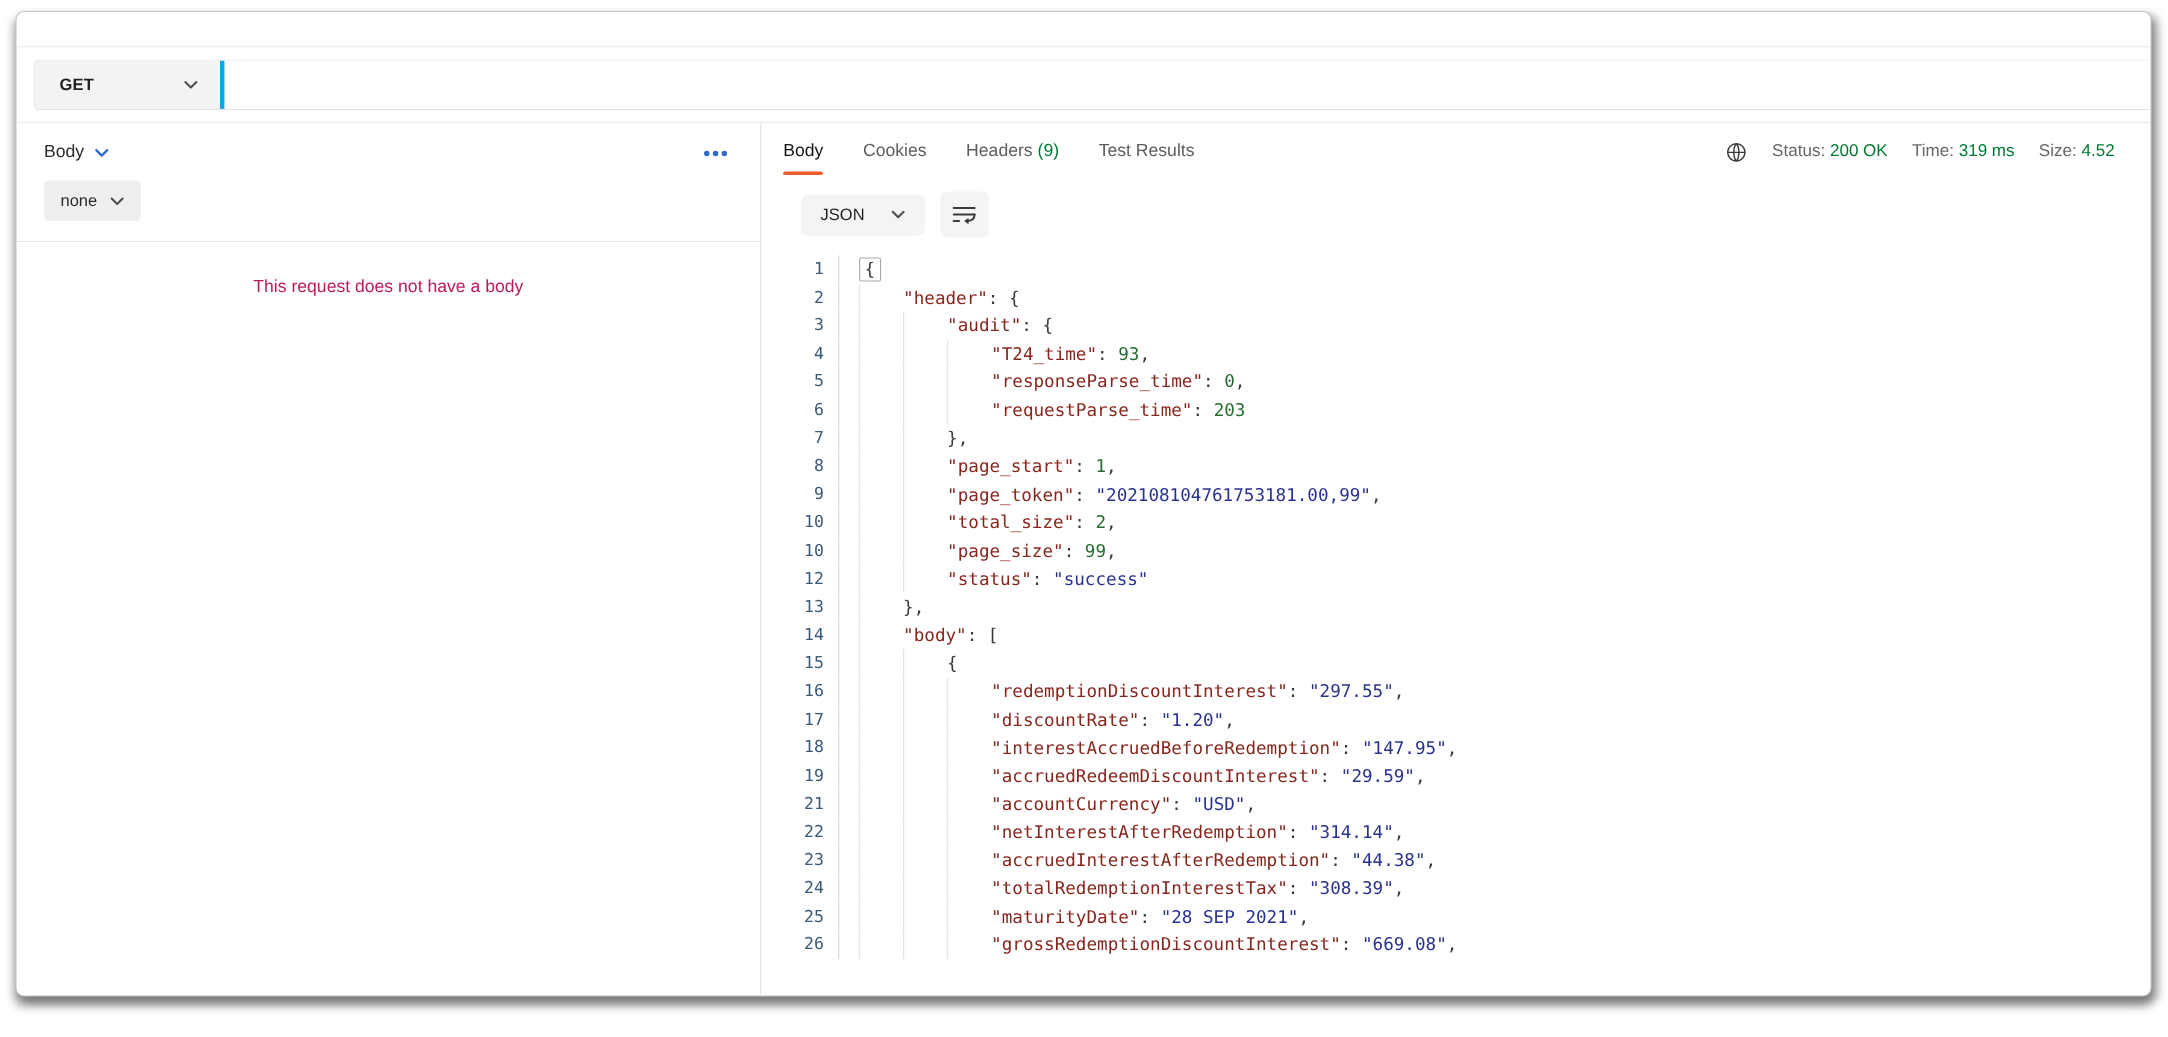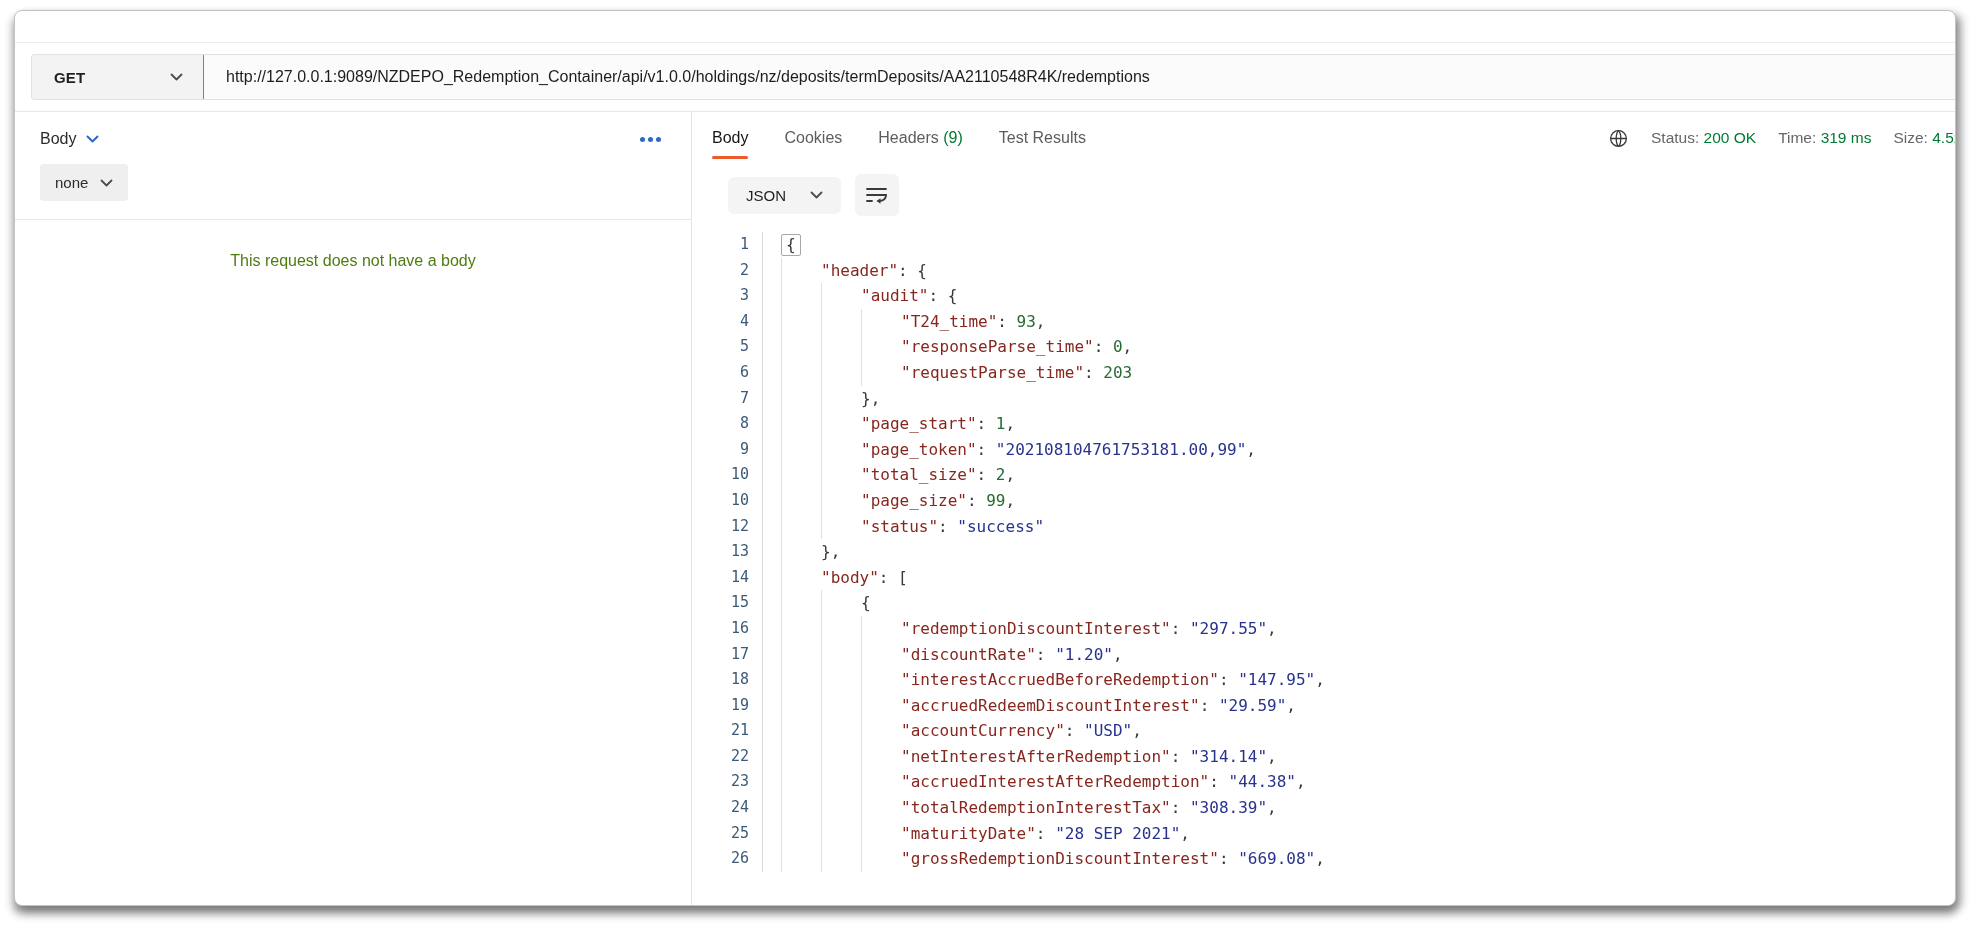--- a/index.html
+++ b/index.html
@@ -11,51 +11,51 @@
     box-shadow: 0 7px 9px 1px rgba(30,30,30,.45), 6px 4px 8px rgba(30,30,30,.28);
     overflow:hidden;
   }
 
   
   .top-strip { height:32px; border-bottom:1px solid #ebebeb; }
 
   
   .req-row { padding:11px 0 11px 16px; border-bottom:1px solid #e8e8e8; }
   .url-bar { display:flex; align-items:stretch; height:46px; border:1px solid #e2e2e2; border-right:none; border-radius:4px 0 0 4px; overflow:hidden; }
-  .method { width:172px; background:#f3f3f3; display:flex; align-items:center; justify-content:space-between; padding:0 20px 0 22px; border-right:1px solid #0ea5e9; cursor:pointer; }
+  .method { width:172px; background:#f3f3f3; display:flex; align-items:center; justify-content:space-between; padding:0 20px 0 22px; border-right:4px solid #0ea5e9; cursor:pointer; }
   .method .m-label { font-size:15px; font-weight:700; color:#1f1f1f; letter-spacing:.2px; }
   .url { flex:1; background:#fbfbfb; display:flex; align-items:center; padding-left:22px; font-size:16px; color:#1d1d1d; white-space:nowrap; overflow:hidden; }
 
   .chev { width:13px; height:8px; flex:none; }
   .chev polyline { fill:none; stroke:#4c4c4c; stroke-width:1.8; stroke-linecap:round; stroke-linejoin:round; }
   .chev.blue polyline { stroke:var(--blue); stroke-width:2; }
 
   
   .main { display:flex; height:794px; }
   .left-panel { width:677px; border-right:1px solid #e3e3e3; }
   .lp-head { display:flex; align-items:center; justify-content:space-between; padding:18px 30px 0 25px; }
   .lp-title-wrap { display:flex; align-items:center; gap:10px; cursor:pointer; }
   .lp-title-wrap .lp-title { font-size:16px; color:#2b2b2b; font-weight:500; }
   .dots { display:flex; gap:3px; cursor:pointer; }
   .dots i { width:5px; height:5px; border-radius:50%; background:var(--blue); }
   .lp-typerow { padding:16px 25px 18px 25px; border-bottom:1px solid #e7e7e7;text-decoration:underline; }
   .none-chip { display:inline-flex; align-items:center; gap:12px; background:#efefef; border-radius:4px; padding:10px 15px; cursor:pointer; }
   .none-chip span { font-size:15px; color:#2b2b2b; }
-  .lp-msg { margin-top:32px; text-align:center; font-size:16px; color:#4d7c0f; }
+  .lp-msg { margin-top:32px; text-align:center; font-size:16px; color:#be185d; }
 
   
   .right-panel { flex:1; position:relative; padding-left:20px; overflow:hidden; }
   .resp-tabs-row { position:relative; display:flex; align-items:center; height:52px; }
   .resp-tabs { display:flex; align-items:center; gap:36px; }
   .tab { position:relative; font-size:16px; color:#5d5d5d; cursor:pointer; white-space:nowrap; padding:14px 0; }
   .tab.active { color:#161616; font-weight:500; }
   .tab.active::after { content:""; position:absolute; left:0; right:0; bottom:2px; height:3px; background:var(--accent); border-radius:2px; }
   .tab .tab-count { color:var(--green); }
 
-  .resp-meta { position:absolute; left:896px; top:0; height:52px; display:flex; align-items:center; gap:22px; white-space:nowrap;text-align:center; }
+  .resp-meta { position:absolute; left:856px; top:0; height:52px; display:flex; align-items:center; gap:22px; white-space:nowrap;text-align:center; }
   .meta-item { font-size:15.5px; }
   .meta-item .lbl { color:#666666; }
   .meta-item .val { color:var(--green); }
   .globe { width:21px; height:21px; }
   .globe circle, .globe path, .globe line { fill:none; stroke:#3a3a3a; stroke-width:1.5; }
 
   .resp-toolbar { display:flex; align-items:center; margin-top:10px; }
   .seg { display:inline-flex; background:#f4f4f4; border-radius:6px; padding:3px; }
   .seg-item { font-size:15px; color:#3c3c3c; padding:9px 24px; border-radius:5px; cursor:pointer; }
   .seg-item.active { background:#e2e2e2; color:#1d1d1d; }
@@ -86,21 +86,20 @@
   <div class="top-strip"></div>
 
   <div class="req-row">
     <div class="url-bar">
       <div class="method">
         <span class="m-label">GET</span>
         <svg class="chev" viewBox="0 0 13 8">
             <polyline points="1.5,1.5 6.5,6.5 11.5,1.5"></polyline>
           </svg>
       </div>
-      <div class="url">http://127.0.0.1:9089/NZDEPO_Redemption_Container/api/v1.0.0/holdings/nz/deposits/termDeposits/AA2110548R4K/redemptions</div>
     </div>
   </div>
 
   <div class="main">
 
     <div class="left-panel">
       <div class="lp-head">
         <div class="lp-title-wrap">
           <span class="lp-title">Body</span>
           <svg class="chev blue" viewBox="0 0 13 8">

